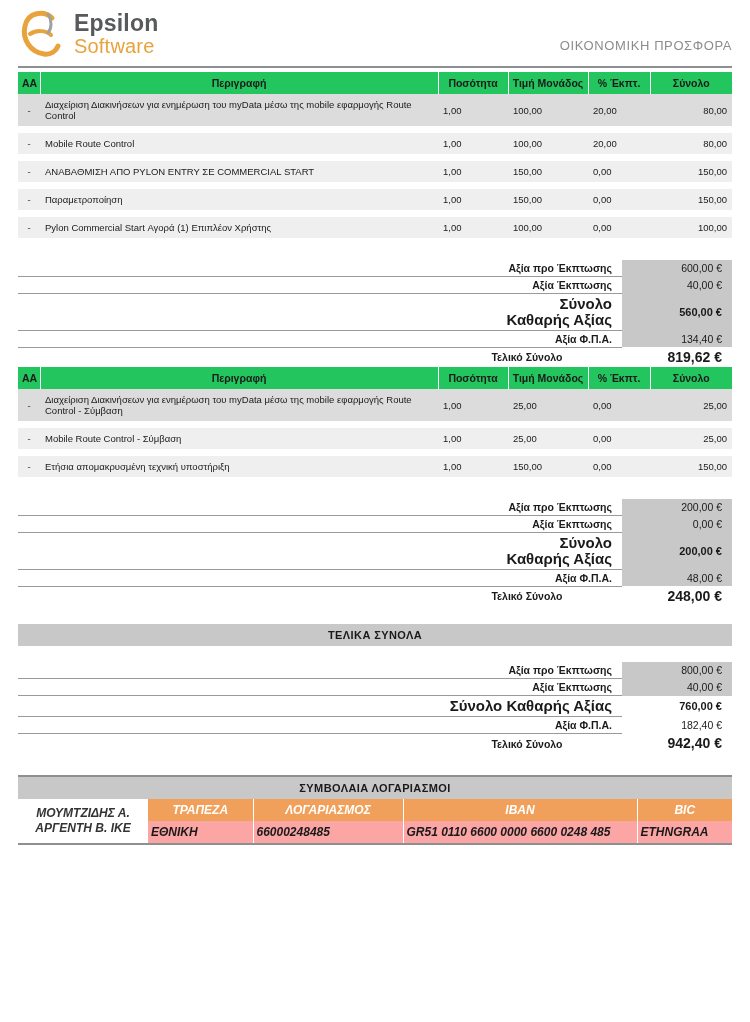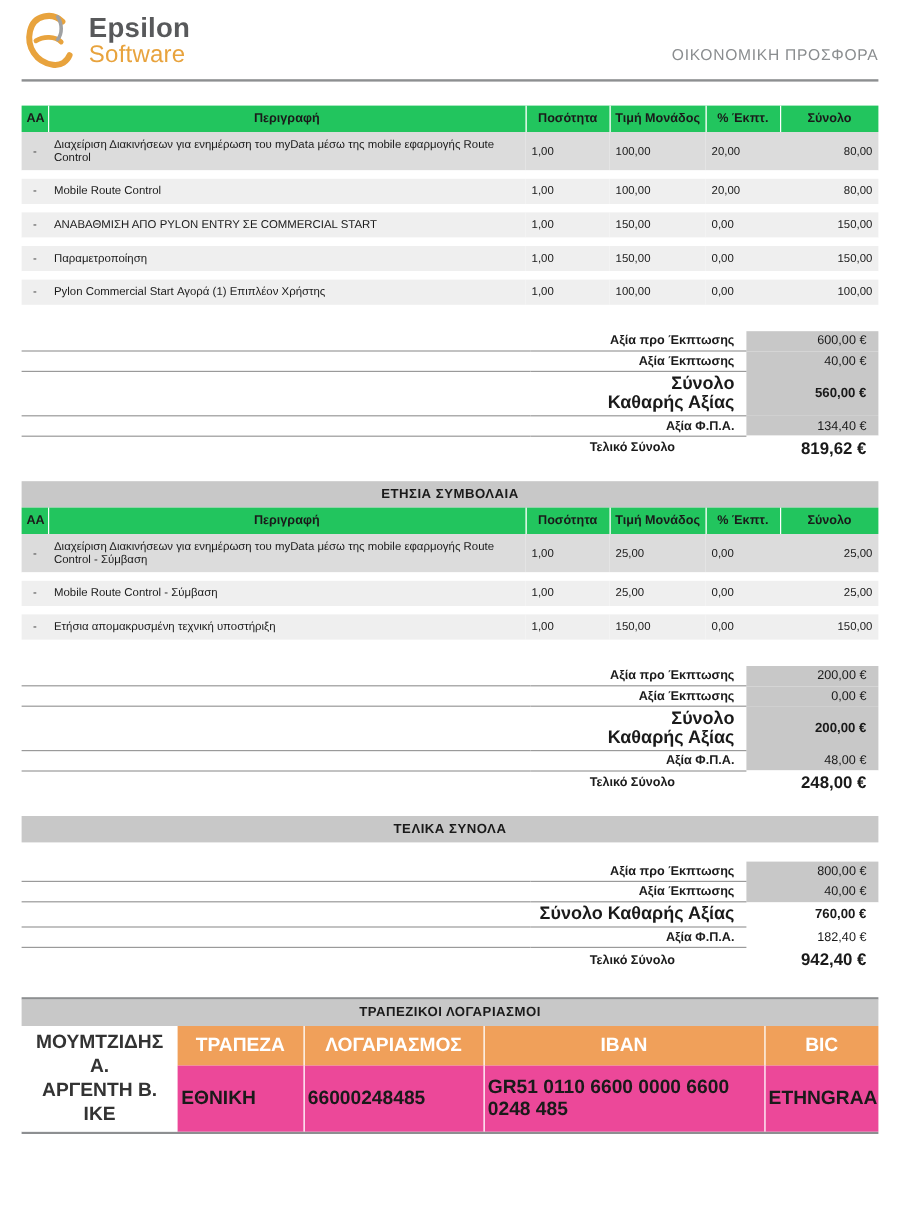--- a/index.html
+++ b/index.html
@@ -18,21 +18,21 @@
   .page {
     width: 750px;
     height: 1022px;
     position: relative;
     box-sizing: border-box;
     padding: 0 18px;
   }
 
   
   .header {
-    height: 88px;
+    height: 72px;
     position: relative;
   }
   .logo-wrap {
     display: flex;
     align-items: center;
     gap: 10px;
     padding-top: 8px;
   }
   .logo-mark {
     width: 46px;
@@ -182,42 +182,43 @@
     font-weight: bold;
     padding: 5px 0;
     letter-spacing: 0.4px;
   }
   table.bank {
     width: 100%;
     border-collapse: collapse;
     table-layout: fixed;
   }
   table.bank td, table.bank th {
-    font-size: 16px;
+    font-size: 12px;
     padding: 4px 3px;
+    font-style: italic;
   }
   .bank-company {
     width: 130px;
     font-size: 11px;
     font-weight: bold;
     color: #333;
     text-align: center;
     line-height: 1.25;
     vertical-align: middle;
     background: #ffffff;
   }
   th.bank-h {
     background: #f0a05a;
     color: #ffffff;
     font-weight: bold;
     border-right: 1px solid #ffffff;
   }
   th.bank-h:last-child { border-right: none; }
   td.bank-c {
-    background: #ec4899;
+    background: #fca5a5;
     font-weight: bold;
     color: #1a1a1a;
     border-right: 1px solid #ffffff;
   }
   td.bank-c:last-child { border-right: none; }
   .col-bank-name { width: 105px; }
   .col-bank-acc  { width: 150px; }
   .col-bank-iban { width: auto; }
   .col-bank-bic  { width: 95px; }
 </style>
@@ -350,21 +351,20 @@
         <td class="t-val">134,40 €</td>
       </tr>
       <tr class="final">
         <td></td>
         <td class="t-label">Τελικό Σύνολο</td>
         <td class="t-val">819,62 €</td>
       </tr>
     </tbody>
   </table>
 
-  <div class="banner">ΕΤΗΣΙΑ ΣΥΜΒΟΛΑΙΑ</div>
 
   <table class="items">
     <colgroup>
       <col class="col-aa">
         <col class="col-desc">
         <col class="col-qty">
       <col class="col-price">
         <col class="col-disc">
         <col class="col-sum">
     </colgroup>
@@ -481,21 +481,21 @@
       </tr>
       <tr class="final">
         <td></td>
         <td class="t-label">Τελικό Σύνολο</td>
         <td class="t-val">942,40 €</td>
       </tr>
     </tbody>
   </table>
 
   <div class="bank-wrap">
-    <div class="bank-title">ΤΡΑΠΕΖΙΚΟΙ ΛΟΓΑΡΙΑΣΜΟΙ</div>
+    <div class="bank-title">ΣΥΜΒΟΛΑΙΑ ΛΟΓΑΡΙΑΣΜΟΙ</div>
     <table class="bank">
       <colgroup>
         <col class="bank-company-col" style="width:130px">
         <col class="col-bank-name">
           <col class="col-bank-acc">
         <col class="col-bank-iban">
           <col class="col-bank-bic">
       </colgroup>
       <tbody>
         <tr>

